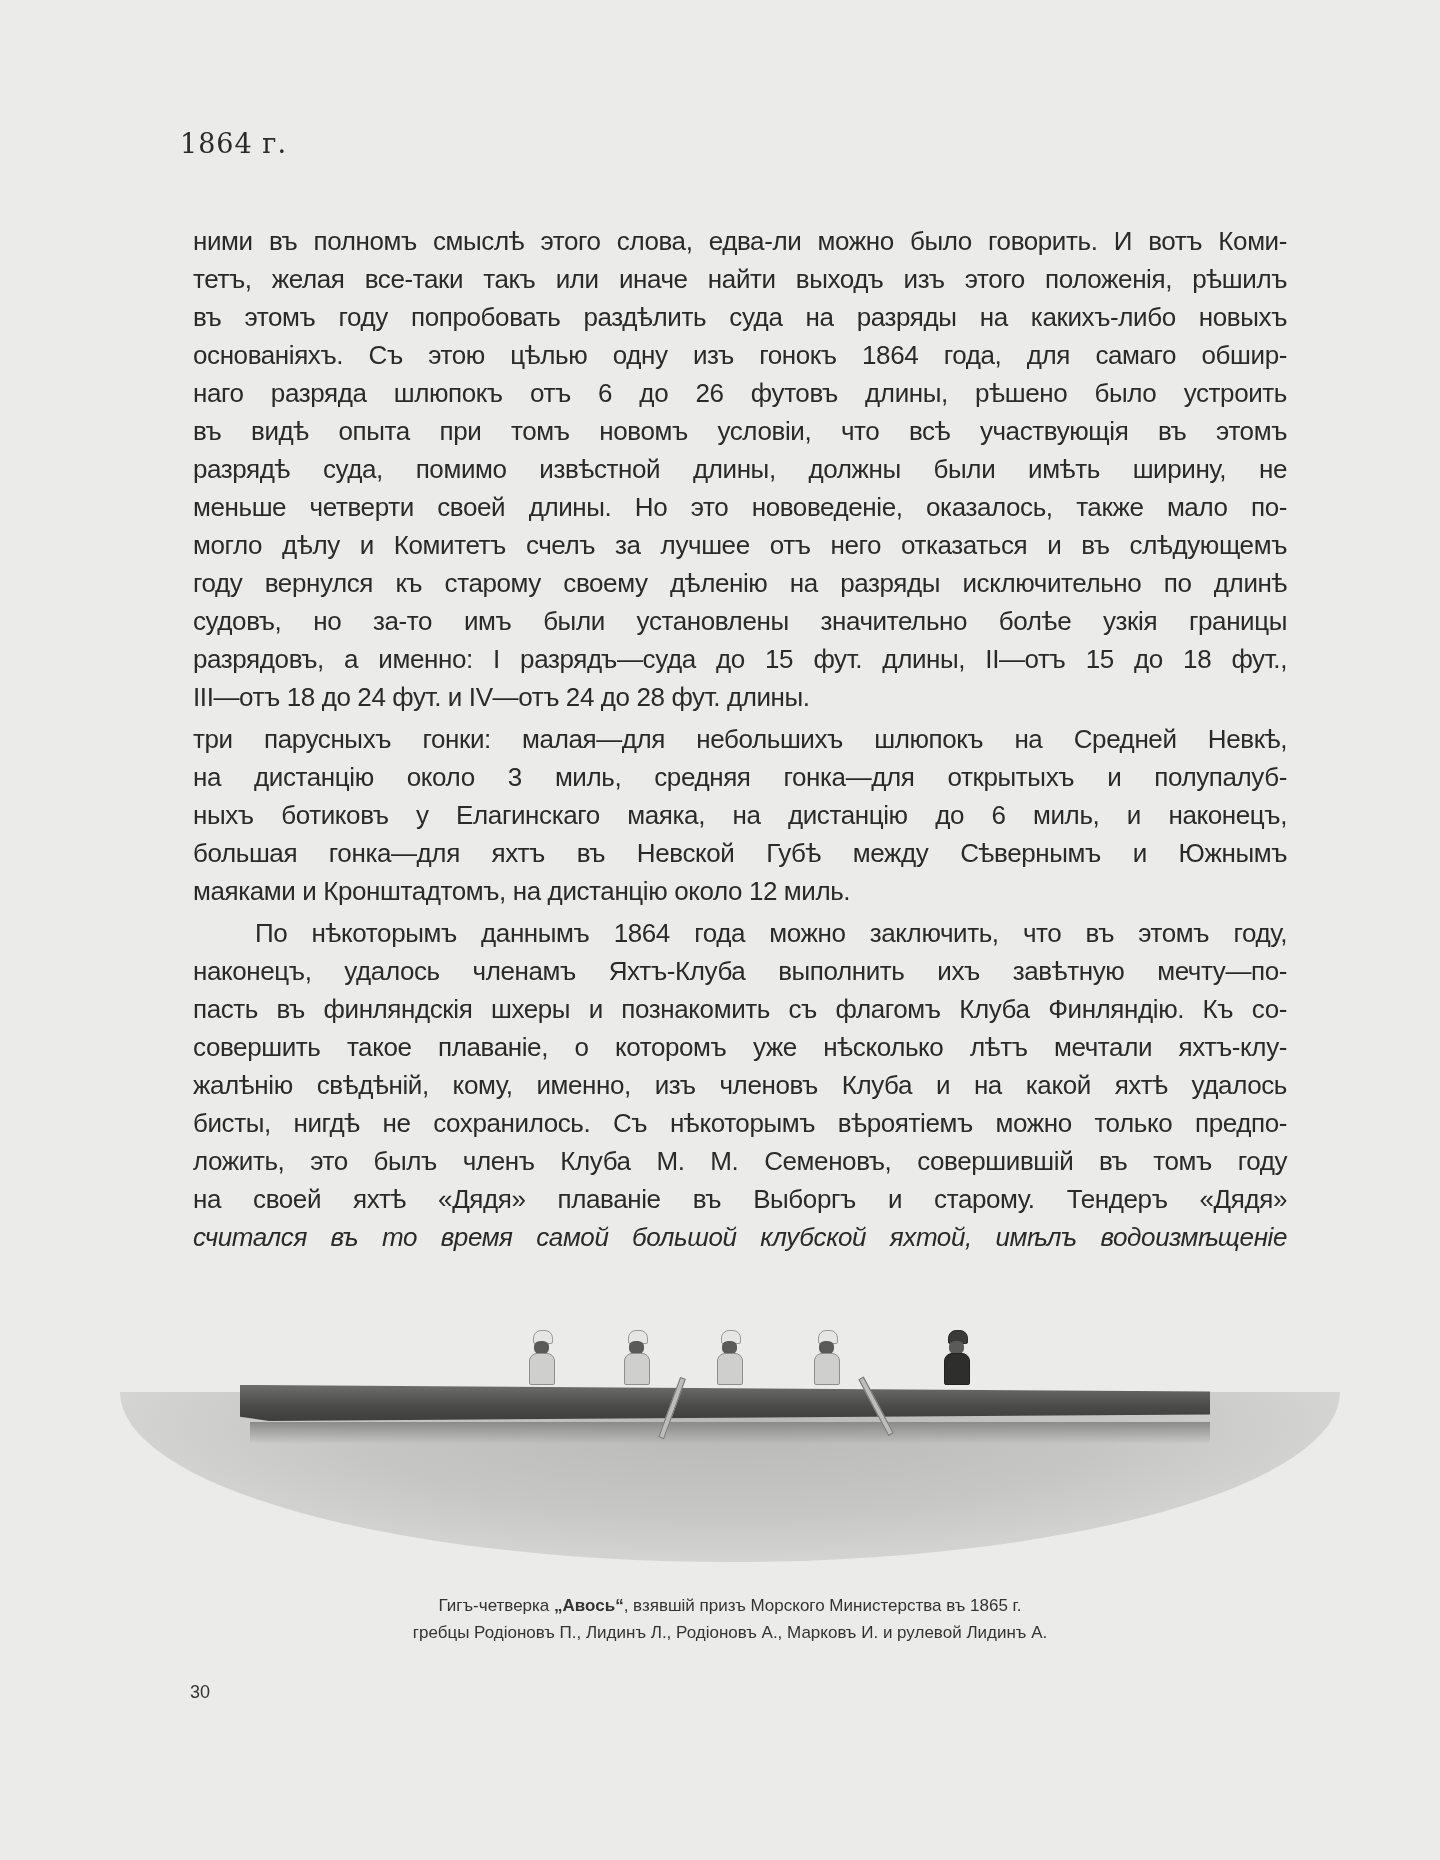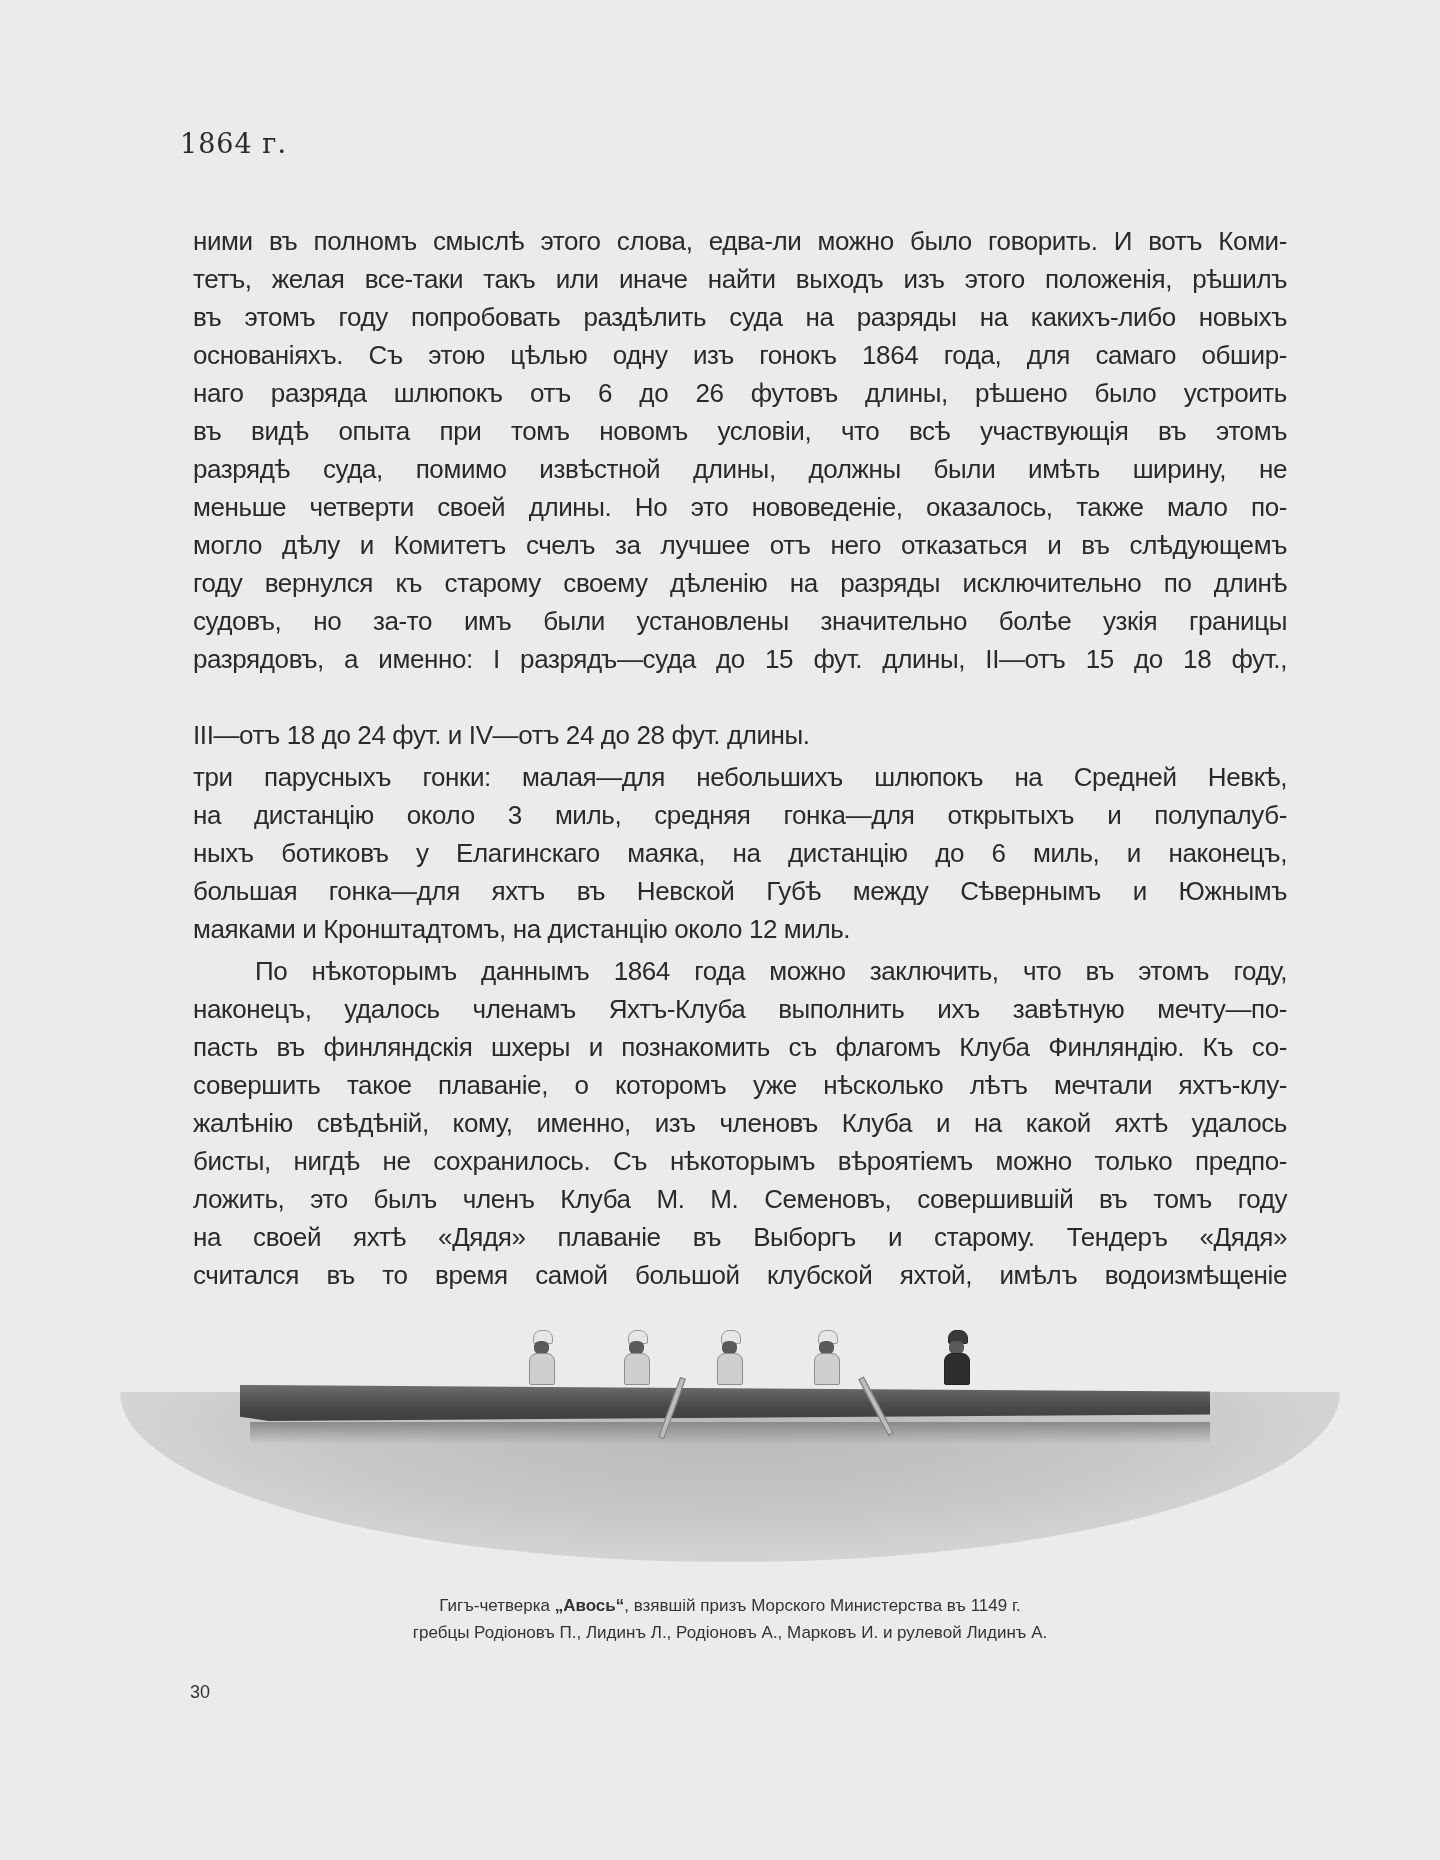--- a/index.html
+++ b/index.html
@@ -82,39 +82,39 @@
     <span class="line" style="display: block; width: 1094px;">въ этомъ году попробовать раздѣлить суда на разряды на какихъ-либо новыхъ</span>
     <span class="line" style="display: block; width: 1094px;">основаніяхъ. Съ этою цѣлью одну изъ гонокъ 1864 года, для самаго обшир-</span>
     <span class="line" style="display: block; width: 1094px;">наго разряда шлюпокъ отъ 6 до 26 футовъ длины, рѣшено было устроить</span>
     <span class="line" style="display: block; width: 1094px;">въ видѣ опыта при томъ новомъ условіи, что всѣ участвующія въ этомъ</span>
     <span class="line" style="display: block; width: 1094px;">разрядѣ суда, помимо извѣстной длины, должны были имѣть ширину, не</span>
     <span class="line" style="display: block; width: 1094px;">меньше четверти своей длины. Но это нововеденіе, оказалось, также мало по-</span>
     <span class="line" style="display: block; width: 1094px;">могло дѣлу и Комитетъ счелъ за лучшее отъ него отказаться и въ слѣдующемъ</span>
     <span class="line" style="display: block; width: 1094px;">году вернулся къ старому своему дѣленію на разряды исключительно по длинѣ</span>
     <span class="line" style="display: block; width: 1094px;">судовъ, но за-то имъ были установлены значительно болѣе узкія границы</span>
     <span class="line" style="display: block; width: 1094px;">разрядовъ, а именно: I разрядъ—суда до 15 фут. длины, II—отъ 15 до 18 фут.,</span>
-    <span class="line last" style="display: block; width: 1094px; margin-top: 38px;">III—отъ 18 до 24 фут. и IV—отъ 24 до 28 фут. длины.</span>
+    <span class="line last" style="display: block; width: 1094px;">III—отъ 18 до 24 фут. и IV—отъ 24 до 28 фут. длины.</span>
   </div>
   <div class="para">
     <span class="line" style="display: block; width: 1094px;">три парусныхъ гонки: малая—для небольшихъ шлюпокъ на Средней Невкѣ,</span>
     <span class="line" style="display: block; width: 1094px;">на дистанцію около 3 миль, средняя гонка—для открытыхъ и полупалуб-</span>
     <span class="line" style="display: block; width: 1094px;">ныхъ ботиковъ у Елагинскаго маяка, на дистанцію до 6 миль, и наконецъ,</span>
     <span class="line" style="display: block; width: 1094px;">большая гонка—для яхтъ въ Невской Губѣ между Сѣвернымъ и Южнымъ</span>
     <span class="line last" style="display: block; width: 1094px;">маяками и Кронштадтомъ, на дистанцію около 12 миль.</span>
   </div>
   <div class="para">
     <span class="line indent" style="display: block; width: 1094px;">По нѣкоторымъ даннымъ 1864 года можно заключить, что въ этомъ году,</span>
     <span class="line" style="display: block; width: 1094px;">наконецъ, удалось членамъ Яхтъ-Клуба выполнить ихъ завѣтную мечту—по-</span>
     <span class="line" style="display: block; width: 1094px;">пасть въ финляндскія шхеры и познакомить съ флагомъ Клуба Финляндію. Къ со-</span>
     <span class="line" style="display: block; width: 1094px;">совершить такое плаваніе, о которомъ уже нѣсколько лѣтъ мечтали яхтъ-клу-</span>
     <span class="line" style="display: block; width: 1094px;">жалѣнію свѣдѣній, кому, именно, изъ членовъ Клуба и на какой яхтѣ удалось</span>
     <span class="line" style="display: block; width: 1094px;">бисты, нигдѣ не сохранилось. Съ нѣкоторымъ вѣроятіемъ можно только предпо-</span>
     <span class="line" style="display: block; width: 1094px;">ложить, это былъ членъ Клуба М. М. Семеновъ, совершившій въ томъ году</span>
     <span class="line" style="display: block; width: 1094px;">на своей яхтѣ «Дядя» плаваніе въ Выборгъ и старому. Тендеръ «Дядя»</span>
-    <span class="line" style="display: block; width: 1094px;">считался въ то время самой большой клубской яхтой, имѣлъ водоизмѣщеніе</span>
+    <span class="line" style="display: block; width: 1094px; font-style: italic;">считался въ то время самой большой клубской яхтой, имѣлъ водоизмѣщеніе</span>
   </div>
 </div>
 
 <div class="figure">
   <div class="water"></div>
   <div class="reflection"></div>
   <div class="hull"></div>
   <div class="rower" style="left:405px;">
       <div class="cap"></div>
       <div class="head"></div>
@@ -139,18 +139,18 @@
       <div class="cap"></div>
       <div class="head"></div>
       <div class="torso"></div>
     </div>
   <div class="oar" style="left:560px; top:8px; transform: rotate(20deg);"></div>
   <div class="oar" style="left:738px; top:8px; transform: rotate(-28deg);"></div>
 </div>
 
 <div class="caption">
   <div>
-    <span>Гигъ-четверка </span><span class="bold">„Авось“</span><span>, взявшій призъ Морского Министерства въ 1149 г.</span>
+    <span>Гигъ-четверка </span><span class="bold">„Авось“</span><span>, взявшій призъ Морского Министерства въ 1865 г.</span>
   </div>
   <div>гребцы Родіоновъ П., Лидинъ Л., Родіоновъ А., Марковъ И. и рулевой Лидинъ А.</div>
 </div>
 
 <div class="page-number">30</div>
 
 </body></html>

